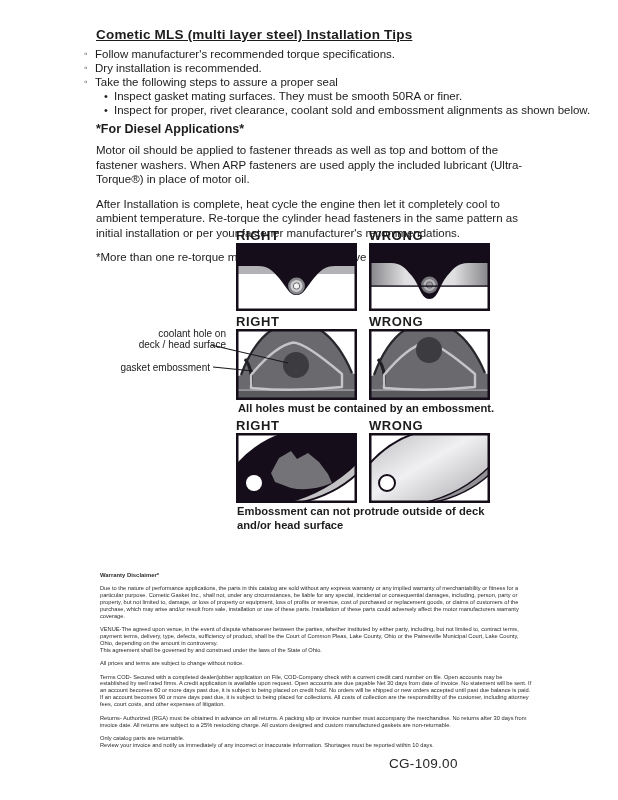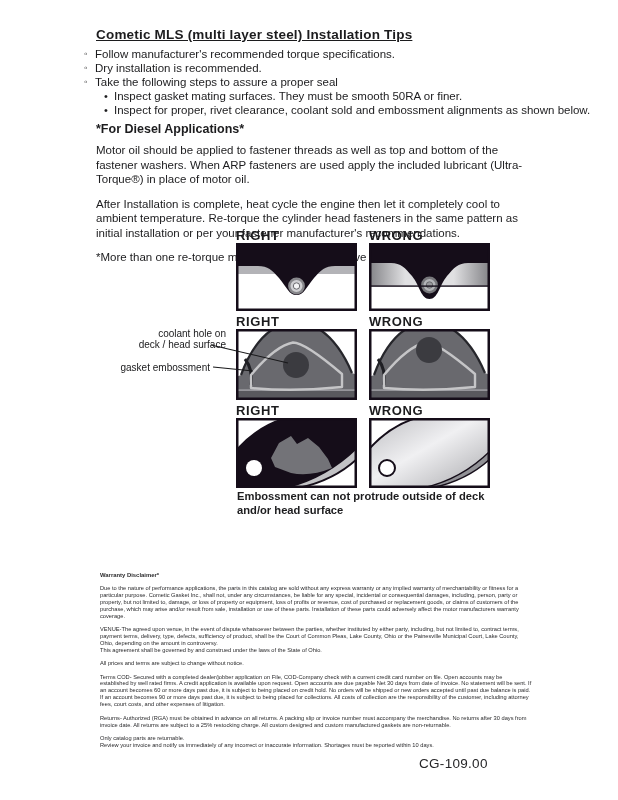--- a/index.html
+++ b/index.html
@@ -45,21 +45,21 @@
   .callout-a { left:114px; top:13px; }
   .callout-b { left:98px; top:47px; }
   .connectors { position:absolute; left:205px; top:25px; }
   
   .legal { position:absolute; left:100px; top:572px; width:432px; color:#2a2a2c; }
   .legal h3 { margin:0 0 7px 0; font-size:5.9px; font-weight:bold; }
   .legal p { margin:0 0 6.5px 0; font-size:5.7px; line-height:6.9px; white-space:pre-line; }
   
   .footer-code {
     position:absolute; left:389px; top:756px;
-    font-size:13.5px; letter-spacing:0.3px; color:#252527;margin-left:30px;
+    font-size:13.5px; letter-spacing:0.3px; color:#252527;
   }
 </style>
 </head>
 <body>
 
 <div class="page">
 
   <h1 class="title">Cometic MLS (multi layer steel) Installation Tips</h1>
 
   <div class="tips">
@@ -165,20 +165,21 @@
           <path d="M0,0 H37 Q17,13 5,46 L0,48 Z" fill="#ffffff"></path>
           <path d="M37,0 Q17,13 5,46" fill="none" stroke="#26262b" stroke-width="2.2"></path>
           <path d="M121,0 H83 Q103,13 116,44 L121,46 Z" fill="#ffffff"></path>
           <path d="M83,0 Q103,13 116,44" fill="none" stroke="#26262b" stroke-width="2.2"></path>
           <path d="M9,30 Q17,40 15,56" fill="none" stroke="#1f1f24" stroke-width="3"></path>
           <path d="M15,59 L15,46 Q39,17 57,13.5 Q69,13.5 106,45 L106,58 Q58,63 15,59 Z" fill="none" stroke="#c5c5c7" stroke-width="2.4" stroke-linejoin="round"></path>
           <circle cx="60" cy="21" r="13" fill="#3b3b40"></circle>
           <rect x="1.25" y="1.25" width="118.5" height="68.5" fill="none" stroke="#150d19" stroke-width="2.5"></rect>
         </svg>
       </div>
+      <div class="caption" style="margin-left:238px">All holes must be contained by an embossment.</div>
     </div>
 
     <div class="fig-row">
       <div class="lblrow">
         <span>RIGHT</span>
         <span>WRONG</span>
       </div>
       <div class="panels">
         <svg width="121" height="70" viewBox="0 0 121 70">
           <rect x="0" y="0" width="121" height="70" fill="#150d19"></rect>

